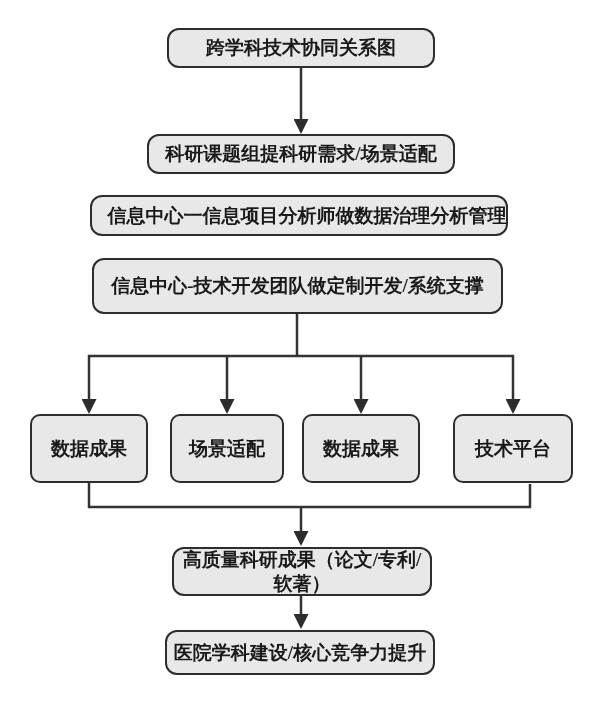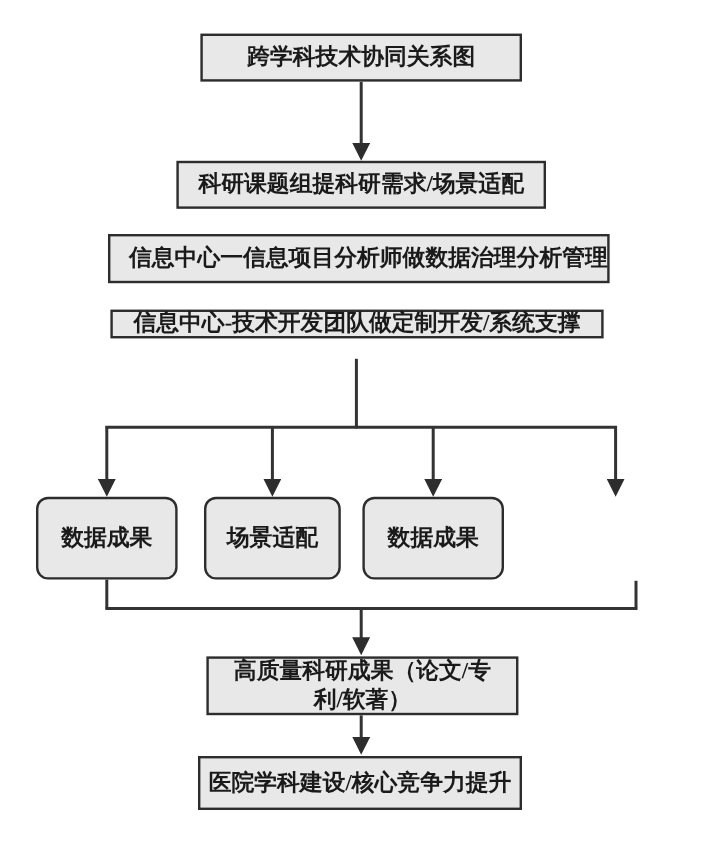--- a/index.html
+++ b/index.html
@@ -23,38 +23,38 @@
   .connectors{
     position:absolute;left:0;top:0;width:600px;height:702px;
     pointer-events:none;
   }
   .node{
     position:absolute;
     display:flex;align-items:center;justify-content:center;
     text-align:center;
     background:var(--node-fill);
     border:2px solid var(--node-border);
-    border-radius:0;
+    border-radius:12px;
     color:var(--text);
     font-weight:bold;
     font-size:19px;
     line-height:24px;
     white-space:nowrap;
   }
   .node.wrap{white-space:normal;}
   .node.branch{border-radius:10px;border-width:2px;}
   #n-title  {left:167px;top:28px; width:268px;height:40px;}
   #n-step1  {left:147px;top:134px;width:308px;height:40px;}
   #n-step2  {left:90px; top:195px;width:418px;height:41px;font-size:19px;padding-left:16px;}
-  #n-step3  {left:92px; top:258px;width:411px;height:24px;}
+  #n-step3  {left:92px; top:258px;width:411px;height:56px;}
   #n-b1     {left:30px; top:414px;width:118px;height:69px;}
   #n-b2     {left:170px;top:414px;width:114px;height:69px;}
   #n-b3     {left:302px;top:414px;width:118px;height:69px;}
   #n-b4     {left:453px;top:414px;width:120px;height:69px;}
-  #n-outcome{left:172px;top:547px;width:260px;height:49px;padding:0 20px;}
+  #n-outcome{left:172px;top:547px;width:260px;height:49px;padding:0 8px;}
   #n-impact {left:165px;top:630px;width:270px;height:45px;text-align:center;}
   .cline{stroke:var(--connector);stroke-width:2.5;fill:none;}
 </style>
 </head>
 <body>
 
 <div class="canvas">
 
   <svg class="connectors" width="600" height="702" viewBox="0 0 600 702" xmlns="http://www.w3.org/2000/svg">
     <defs>
@@ -87,18 +87,19 @@
   <div class="node" id="n-step2">信息中心一信息项目分析师做数据治理分析管理</div>
 
   <div class="node" id="n-step3">信息中心-技术开发团队做定制开发/系统支撑</div>
 
   <div class="node branch" id="n-b1">数据成果</div>
 
   <div class="node branch" id="n-b2">场景适配</div>
 
   <div class="node branch" id="n-b3">数据成果</div>
 
+  <div class="node branch" id="n-b4">技术平台</div>
 
   <div class="node wrap" id="n-outcome">高质量科研成果（论文/专利/软著）</div>
 
   <div class="node" id="n-impact">医院学科建设/核心竞争力提升</div>
 
 </div>
 
 </body></html>

